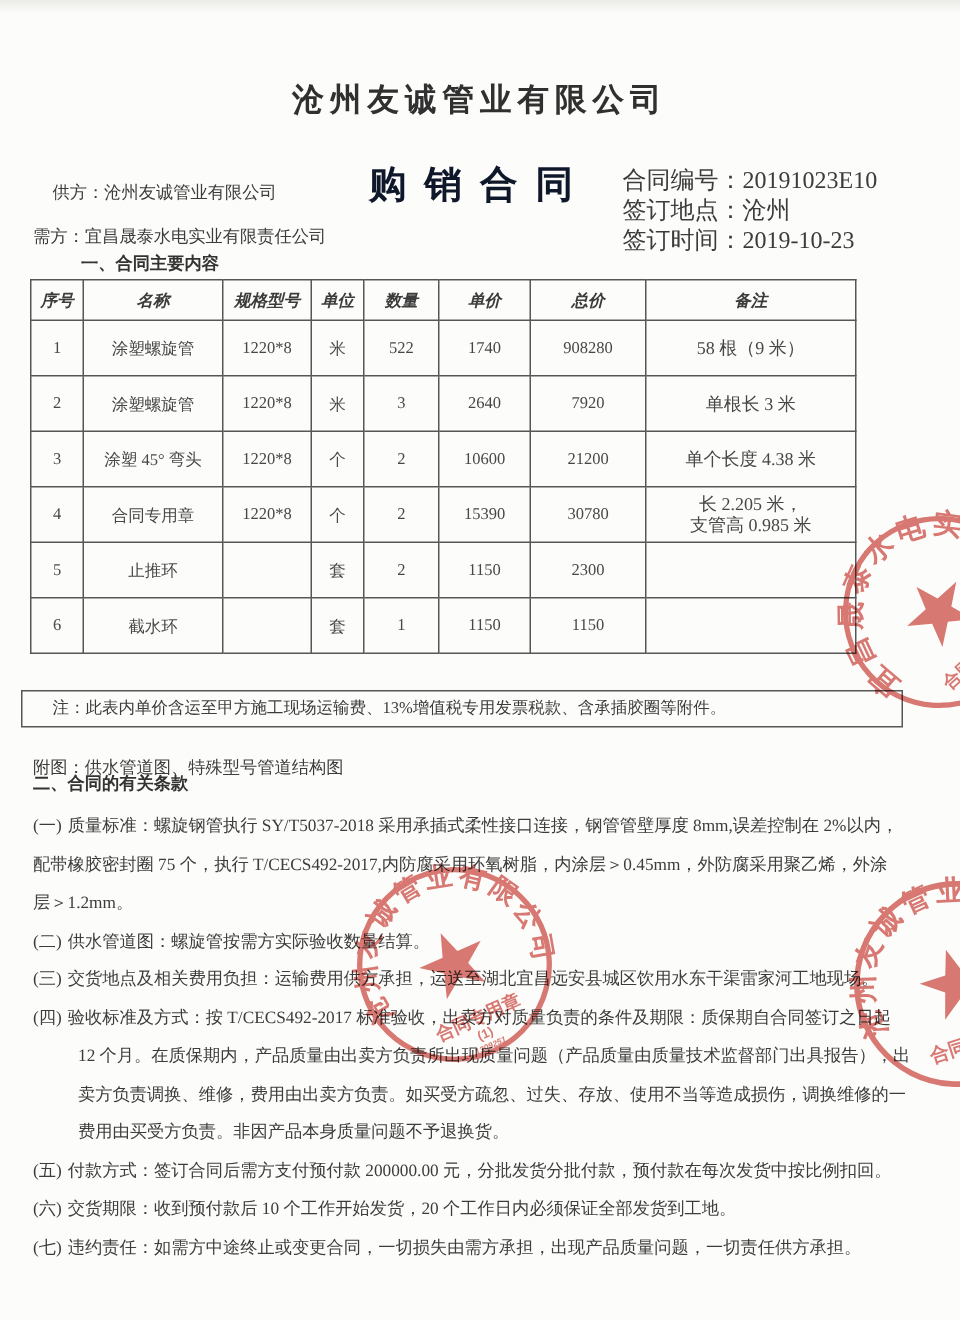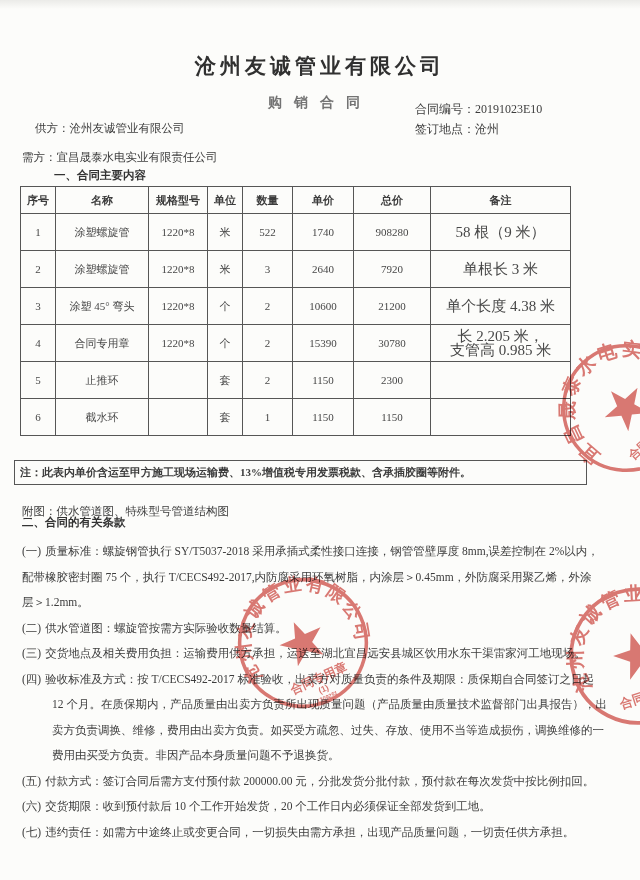--- a/index.html
+++ b/index.html
@@ -8,42 +8,42 @@
     background:#f7f7f4;
     font-family:"Liberation Serif","DejaVu Serif",serif;
     color:#3c3c3c;
   }
   .page{position:absolute;inset:0;background:#fcfcfa;}
   .scan-edge{position:absolute;left:0;top:0;width:640px;height:9px;
     background:linear-gradient(#ebebe8,rgba(252,252,250,0));}
   .abs{position:absolute;}
   .doc-title{left:0;right:0;top:52px;text-align:center;font-size:21px;
     letter-spacing:4px;font-weight:600;color:#303030;}
-  .doc-subtitle{left:0;right:0;top:94px;text-align:center;font-size:14px;
-    letter-spacing:12px;font-weight:600;color:#737373;}
+  .doc-subtitle{left:0;right:0;top:106px;text-align:center;font-size:25px;
+    letter-spacing:12px;font-weight:600;color:#0f172a;}
   .party{left:22px;font-size:11.5px;color:#3c3c3c;}
-  .meta{left:415px;top:99px;font-size:12px;line-height:20px;color:#3c3c3c;}
+  .meta{left:415px;top:111px;font-size:16px;line-height:20px;color:#3c3c3c;}
   .sec-head{left:22px;font-size:11.5px;font-weight:700;color:#333;}
   table.items{
     position:absolute;left:20px;top:186px;width:550px;
     border-collapse:collapse;table-layout:fixed;
     font-size:11px;text-align:center;color:#474747;
   }
   table.items th,table.items td{
     border:1px solid #565656;padding:0 2px;overflow:hidden;
     font-weight:400;
   }
-  table.items th{height:26px;font-weight:600;color:#3c3c3c;}
+  table.items th{height:26px;font-weight:600;color:#3c3c3c;font-style:italic;}
   table.items td{height:36px;}
   table.items tr.total td{height:31px;}
-  td.remark{font-size:15px;line-height:14px;white-space:pre-line;}
+  td.remark{font-size:12px;line-height:14px;white-space:pre-line;}
   .note-box{
     left:14px;top:460px;width:566px;height:23px;
-    border:1px solid #565656;line-height:23px;padding-left:5px;
-    font-size:11px;color:#3c3c3c;background:transparent;font-weight:bold;
+    border:1px solid #565656;line-height:23px;padding-left:20px;
+    font-size:11px;color:#3c3c3c;background:transparent;
   }
   .attach{left:22px;top:504px;font-size:11.5px;}
   .clauses{
     left:22px;top:539px;width:594px;
     font-size:11.5px;line-height:25.5px;color:#3c3c3c;
   }
   .clause{white-space:pre-line;}
   .clause.hang{padding-left:30px;text-indent:-30px;}
   .clause .cl-label{margin-right:4px;}
   
@@ -63,20 +63,21 @@
 
   <div class="abs doc-title">沧州友诚管业有限公司</div>
   <div class="abs doc-subtitle">购销合同</div>
 
   <div class="abs party" style="top:121px;margin-left:13px;">供方：沧州友诚管业有限公司</div>
   <div class="abs party" style="top:150px;">需方：宜昌晟泰水电实业有限责任公司</div>
 
   <div class="abs meta">
     <div>合同编号：20191023E10</div>
     <div>签订地点：沧州</div>
+    <div>签订时间：2019-10-23</div>
   </div>
 
   <div class="abs sec-head" style="top:168px;margin-left:32px;">一、合同主要内容</div>
 
   <table class="items">
     <colgroup>
       <col style="width:35px">
         <col style="width:93px">
         <col style="width:59px">
         <col style="width:35px">

